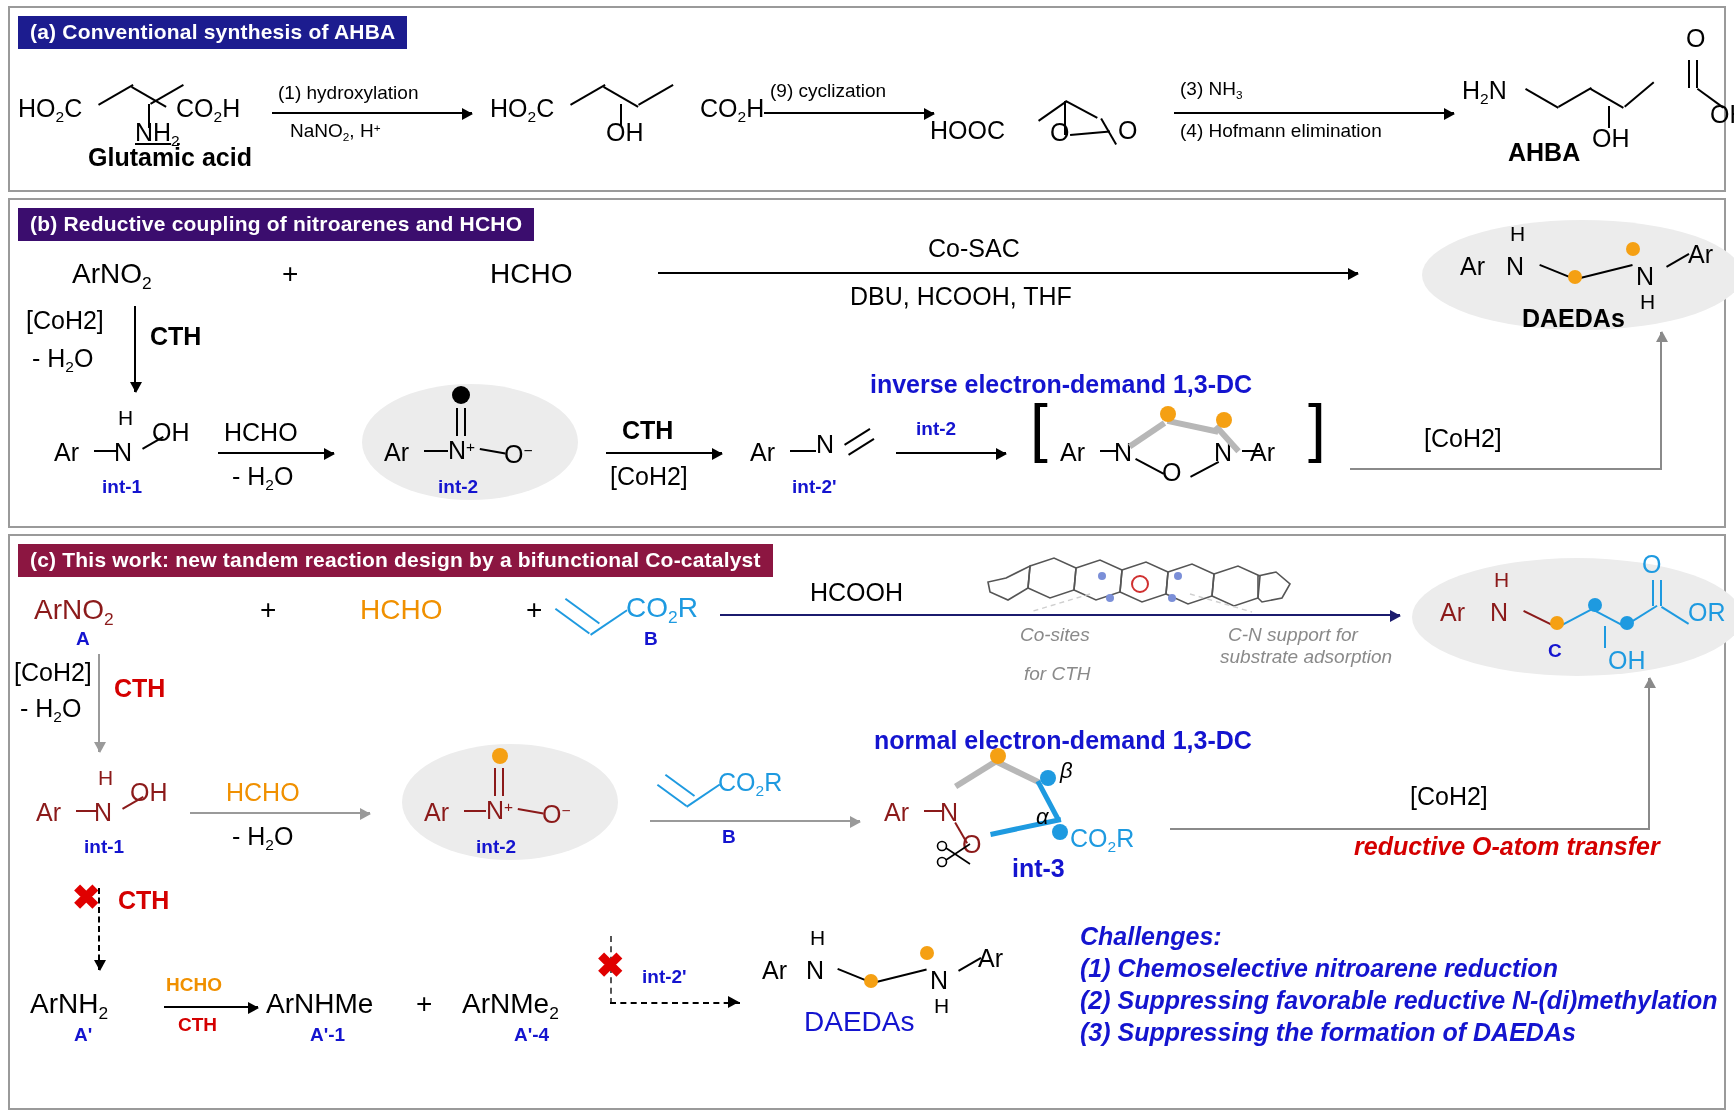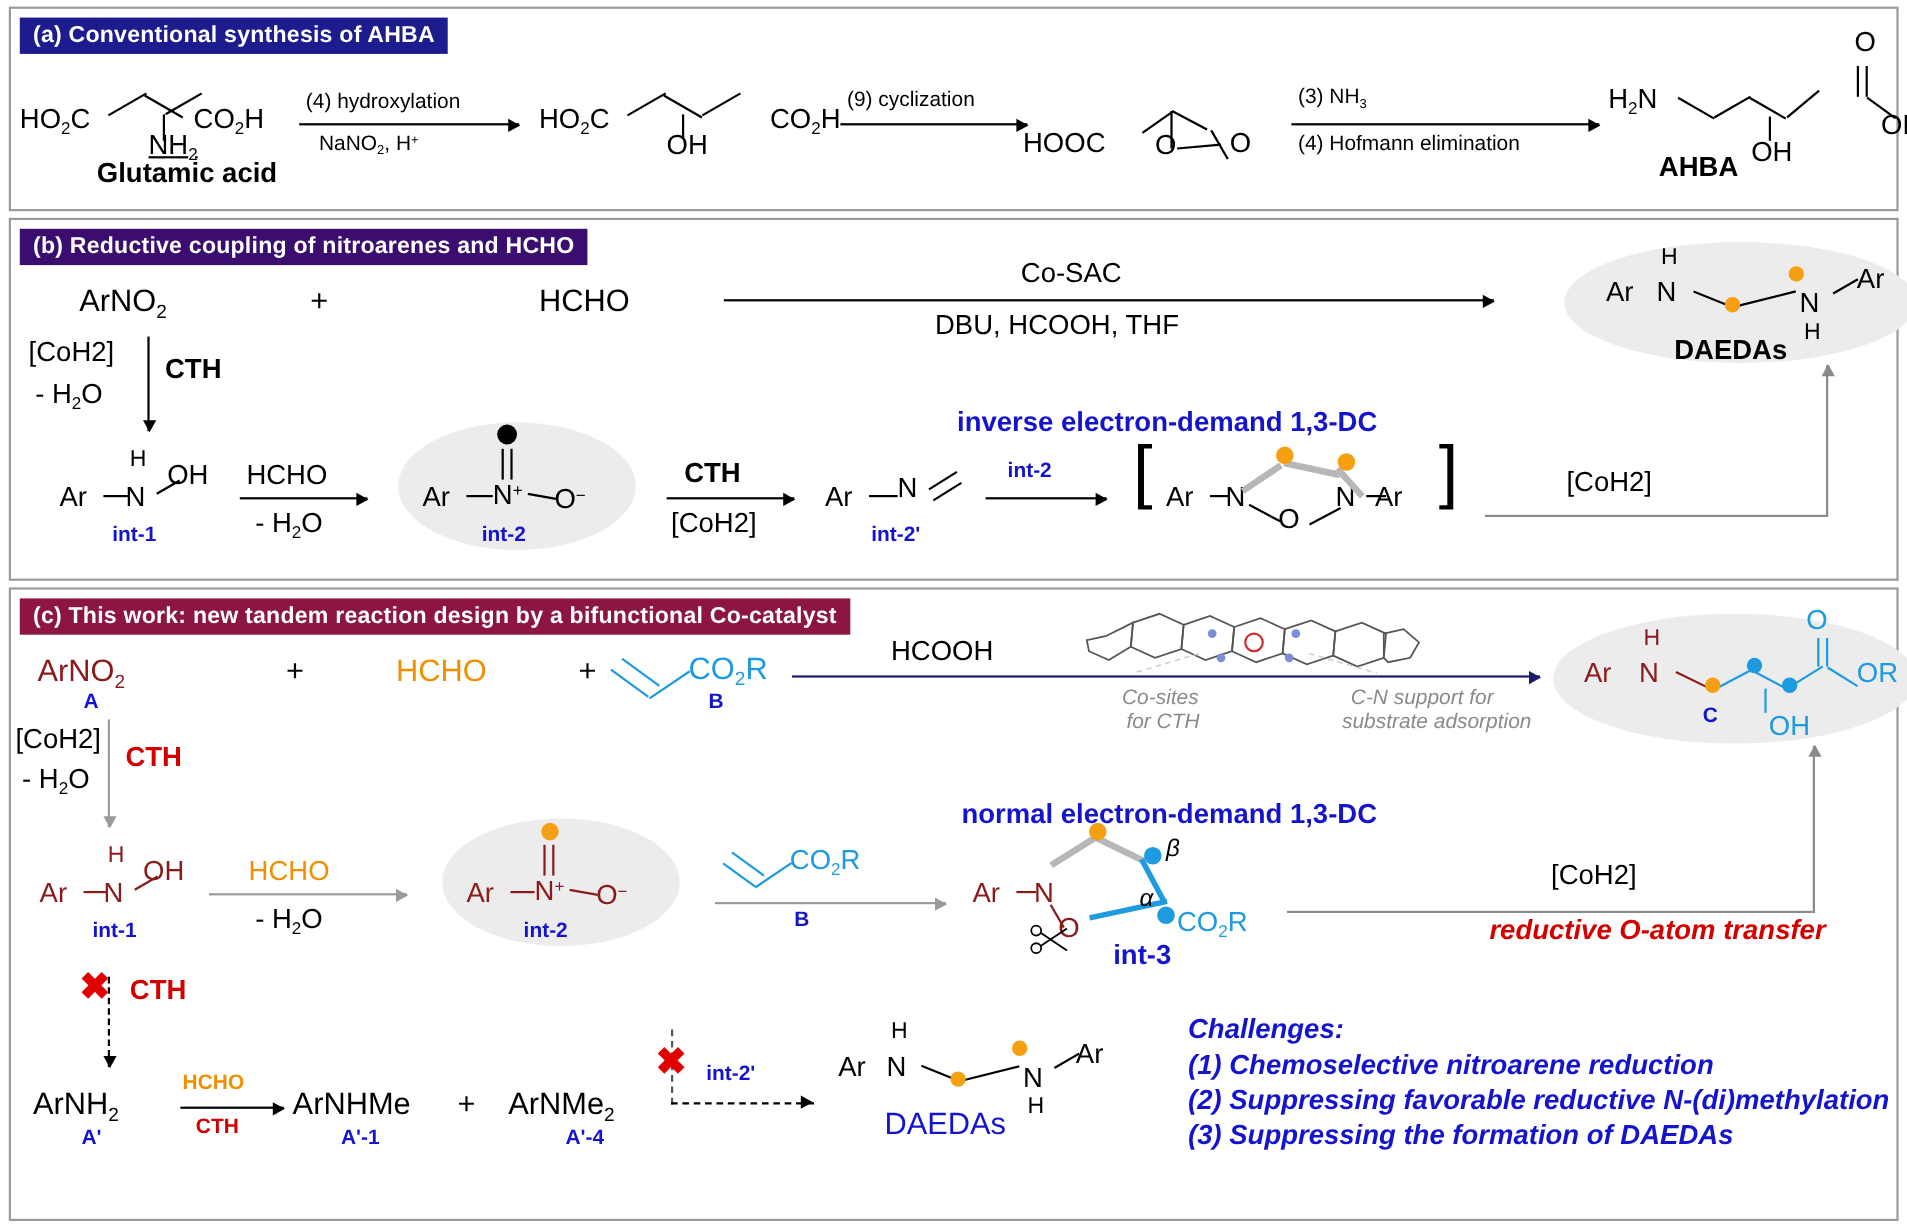--- a/index.html
+++ b/index.html
@@ -72,21 +72,21 @@
   <div class="abs chem" style="left:8px;top:86px;">HO<span class="sub">2</span>C</div>
   <div class="abs chem" style="left:166px;top:86px;">CO<span class="sub">2</span>H</div>
   <div class="abs chem" style="left:125px;top:110px;text-decoration:underline;">NH<span class="sub">2</span></div>
   <div class="bond" style="left:88px;top:96px;width:40px;transform:rotate(-30deg);"></div>
   <div class="bond" style="left:122px;top:78px;width:40px;transform:rotate(30deg);"></div>
   <div class="bond" style="left:140px;top:95px;width:38px;transform:rotate(-30deg);"></div>
   <div class="bond" style="left:140px;top:96px;width:24px;transform:rotate(90deg);"></div>
   <div class="abs chem bold" style="left:78px;top:135px;">Glutamic acid</div>
 
   <div class="arrow-h" style="left:262px;top:104px;width:200px;"></div>
-  <div class="abs small" style="left:268px;top:74px;">(4) hydroxylation</div>
+  <div class="abs small" style="left:268px;top:74px;">(1) hydroxylation</div>
   <div class="abs small" style="left:280px;top:112px;">NaNO<span class="sub">2</span>, H<span class="sup">+</span></div>
 
   <div class="abs chem" style="left:480px;top:86px;">HO<span class="sub">2</span>C</div>
   <div class="abs chem" style="left:690px;top:86px;">CO<span class="sub">2</span>H</div>
   <div class="abs chem" style="left:596px;top:110px;">OH</div>
   <div class="bond" style="left:560px;top:96px;width:40px;transform:rotate(-30deg);"></div>
   <div class="bond" style="left:594px;top:78px;width:40px;transform:rotate(30deg);"></div>
   <div class="bond" style="left:628px;top:96px;width:40px;transform:rotate(-30deg);"></div>
   <div class="bond" style="left:612px;top:96px;width:22px;transform:rotate(90deg);"></div>
 
@@ -244,21 +244,21 @@
     <circle cx="132" cy="22" r="4" fill="#7b8fd8"></circle>
     <circle cx="208" cy="22" r="4" fill="#7b8fd8"></circle>
     <circle cx="140" cy="44" r="4" fill="#7b8fd8"></circle>
     <circle cx="202" cy="44" r="4" fill="#7b8fd8"></circle>
     <g stroke="#cfcfcf" stroke-width="1.4" stroke-dasharray="5,4">
       <line x1="120" y1="40" x2="60" y2="58"></line>
       <line x1="220" y1="40" x2="282" y2="58"></line>
     </g>
   </svg>
   <div class="abs small ital grey" style="left:1010px;top:88px;">Co-sites</div>
-  <div class="abs small ital grey" style="left:1014px;top:110px;">for CTH</div>
+  <div class="abs small ital grey" style="left:1014px;top:127px;">for CTH</div>
   <div class="abs small ital grey" style="left:1218px;top:88px;">C-N support for</div>
   <div class="abs small ital grey" style="left:1210px;top:110px;">substrate adsorption</div>
 
   <div class="ellipse" style="left:1402px;top:22px;width:330px;height:118px;"></div>
   <div class="abs chem darkred" style="left:1430px;top:62px;">Ar</div>
   <div class="abs chem darkred" style="left:1480px;top:62px;">N</div>
   <div class="abs chem darkred" style="left:1484px;top:32px;font-size:21px;">H</div>
   <div class="bond" style="left:1514px;top:74px;width:34px;transform:rotate(26deg);background:#8b1a1a;"></div>
   <div class="bond" style="left:1548px;top:90px;width:38px;transform:rotate(-28deg);background:#1e9ae0;"></div>
   <div class="bond" style="left:1582px;top:72px;width:38px;transform:rotate(28deg);background:#1e9ae0;"></div>

